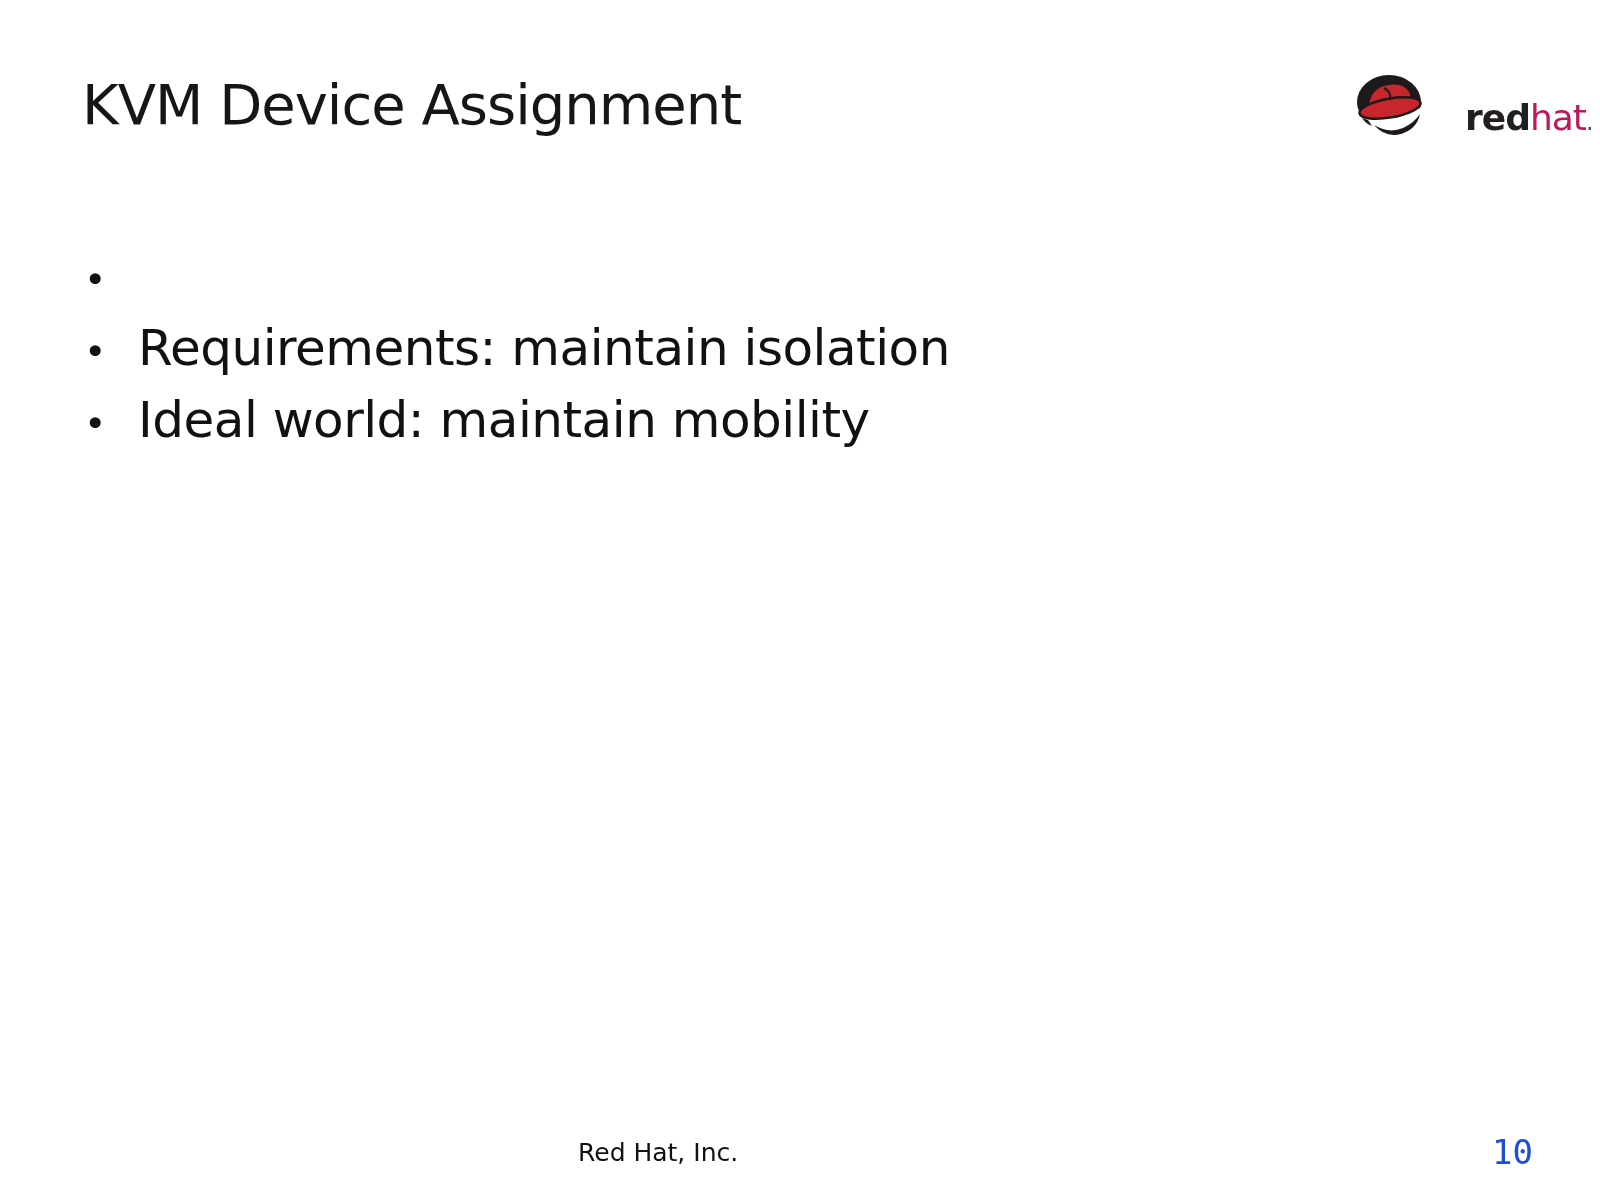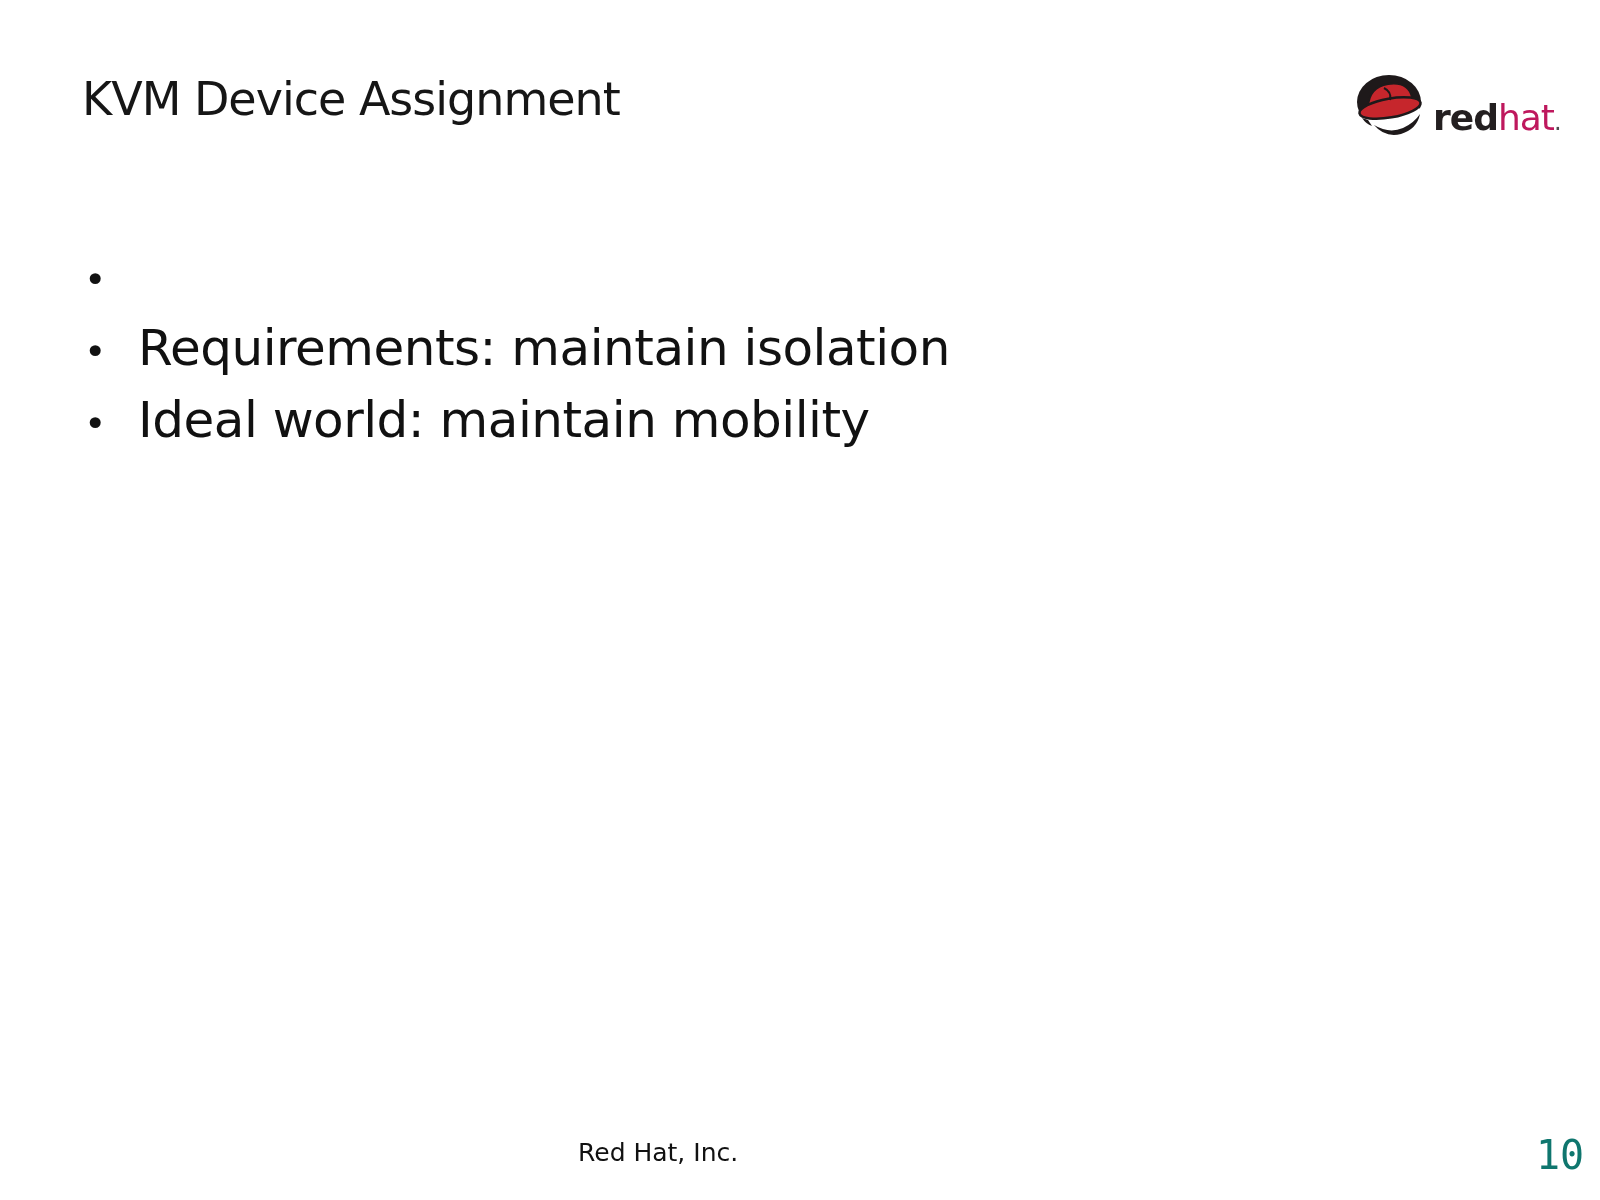--- a/index.html
+++ b/index.html
@@ -13,21 +13,21 @@
     height: 1200px;
     background: #ffffff;
     overflow: hidden;
     font-family: "DejaVu Sans", "Liberation Sans", sans-serif;
   }
   .slide-title {
     position: absolute;
     left: 82px;
     top: 72px;
     margin: 0;
-    font-size: 46px;
+    font-size: 56px;
     font-weight: 400;
     letter-spacing: -1px;
     color: #161616;
     white-space: nowrap;
   }
   .logo {
     position: absolute;
     left: 1356px;
     top: 74px;
     display: flex;
@@ -42,20 +42,21 @@
     margin-left: 7px;
     font-size: 36px;
     letter-spacing: -1px;
     line-height: 1.0;
     white-space: nowrap;
     padding-bottom: 4px;
   }
   .wordmark-red {
     font-weight: 700;
     color: #231f20;
+    margin-left: 32px;
   }
   .wordmark-hat {
     font-weight: 400;
     color: #be185d;
   }
   .wordmark-dot {
     font-weight: 400;
     color: #4c4d4f;
     font-size: 24px;
   }
@@ -85,25 +86,25 @@
   .footer-company {
     position: absolute;
     left: 578px;
     top: 1138px;
     font-size: 25px;
     color: #111111;
     white-space: nowrap;
   }
   .page-number {
     position: absolute;
-    left: 1536px;
+    left: 1492px;
     top: 1132px;
     font-family: "DejaVu Sans Mono", "Liberation Mono", monospace;
-    font-size: 40px;
-    color: #0f766e;
+    font-size: 34px;
+    color: #1d4ed8;
   }
 </style>
 </head>
 <body>
 
 <div class="slide">
 
   <h1 class="slide-title">KVM Device Assignment</h1>
 
   <div class="logo">

